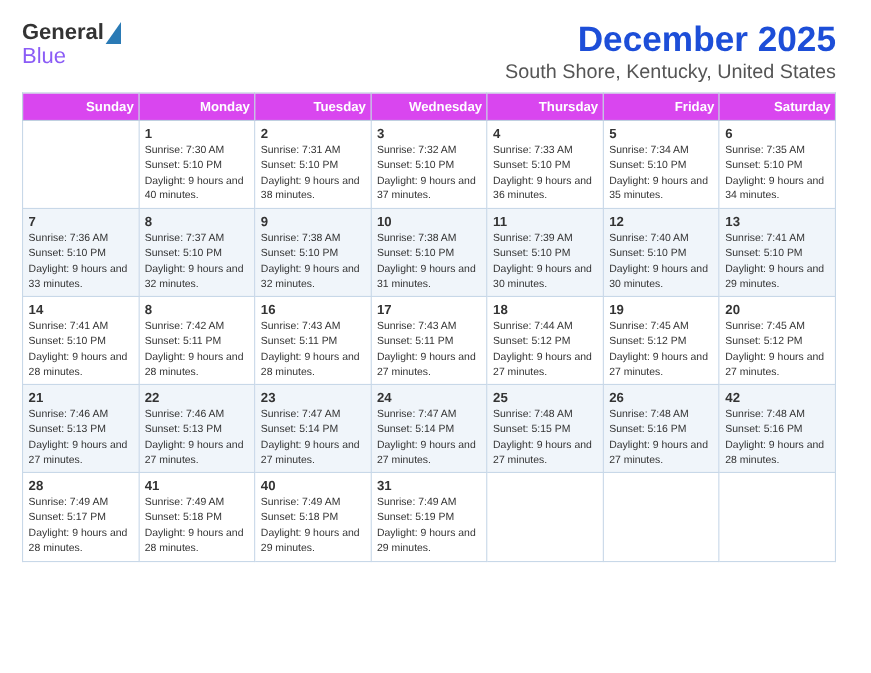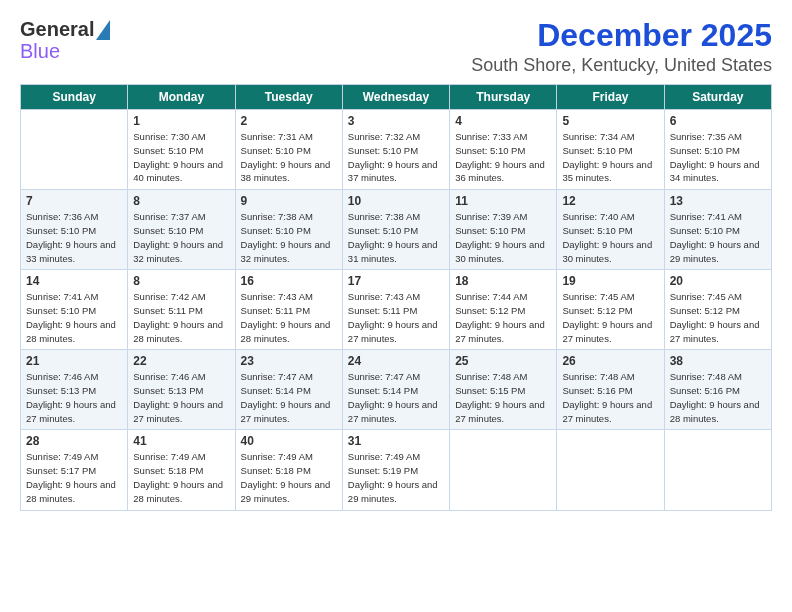--- a/index.html
+++ b/index.html
@@ -7,21 +7,21 @@
       font-family: Arial, sans-serif;
       background: #fff;
       width: 792px;
       height: 612px;
       overflow: hidden;
     }
     .page {
       width: 792px;
       height: 612px;
       background: #fff;
-      padding: 18px 20px 10px 20px;
+      padding: 18px 32px 10px 20px;
     }
     .header {
       display: flex;
       align-items: flex-start;
       justify-content: space-between;
       margin-bottom: 8px;
     }
     .logo {
       display: flex;
       flex-direction: column;
@@ -54,26 +54,26 @@
       font-size: 18px;
       color: #555;
       margin-top: 2px;
     }
     .calendar {
       width: 100%;
       border-collapse: collapse;
       table-layout: fixed;
     }
     .calendar th {
-      background: #0f766e;
+      background: #d946ef;
       color: #fff;
       font-size: 12px;
       font-weight: bold;
       padding: 5px 4px;
-      text-align: center;
+      text-align: right;
       border: 1px solid #c0d0e0;
     }
     .calendar td {
       border: 1px solid #c8d8e8;
       vertical-align: top;
       padding: 4px 5px;
       font-size: 10px;
       color: #333;
       height: 78px;
       background: #fff;
@@ -234,21 +234,21 @@
           </td>
           <td>
             <span class="day-num">25</span>
             <div class="day-info">Sunrise: 7:48 AM<br>Sunset: 5:15 PM<br>Daylight: 9 hours and 27 minutes.</div>
           </td>
           <td>
             <span class="day-num">26</span>
             <div class="day-info">Sunrise: 7:48 AM<br>Sunset: 5:16 PM<br>Daylight: 9 hours and 27 minutes.</div>
           </td>
           <td>
-            <span class="day-num">38</span>
+            <span class="day-num">42</span>
             <div class="day-info">Sunrise: 7:48 AM<br>Sunset: 5:16 PM<br>Daylight: 9 hours and 28 minutes.</div>
           </td>
         </tr>
         <tr>
           <td>
             <span class="day-num">28</span>
             <div class="day-info">Sunrise: 7:49 AM<br>Sunset: 5:17 PM<br>Daylight: 9 hours and 28 minutes.</div>
           </td>
           <td>
             <span class="day-num">41</span>

